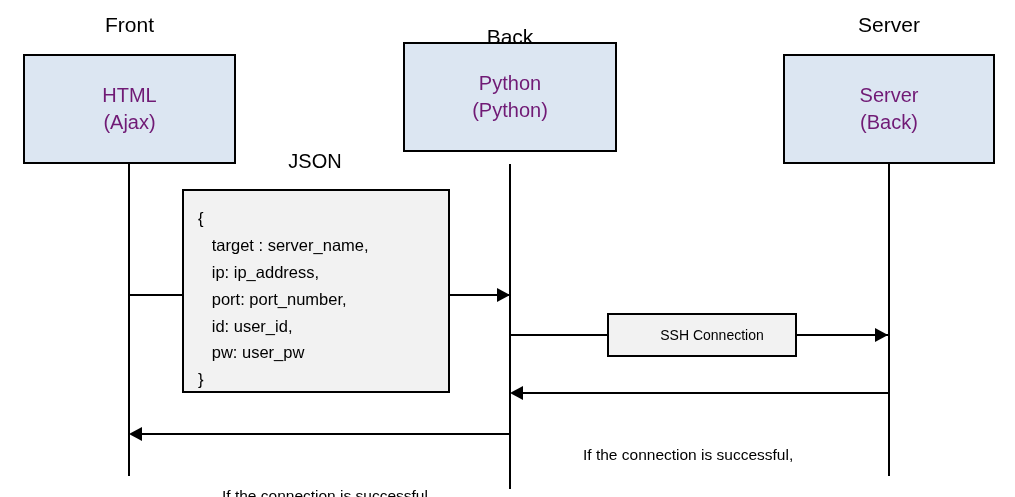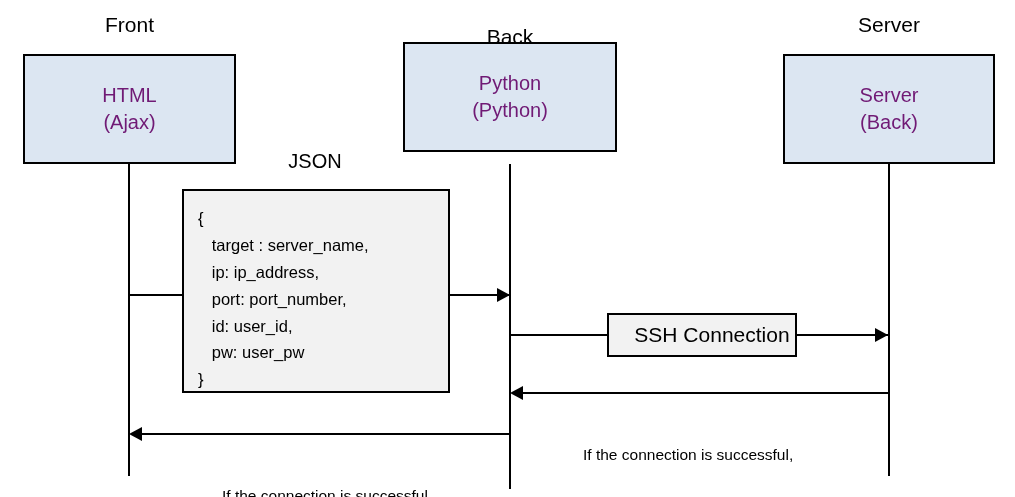--- a/index.html
+++ b/index.html
@@ -67,21 +67,21 @@
     white-space: nowrap;
     text-align: center;
   }
   .ssh-box {
     box-sizing: border-box;
     background: #f2f2f2;
     border: 2px solid #000000;
     display: flex;
     align-items: center;
     justify-content: center;
-    font-size: 21px;
+    font-size: 14px;
     color: #000000;
     white-space: nowrap;
     padding-left: 20px;
   }
 
   
   .msg-line {
     background: #000000;
     height: 1.6px;
   }

